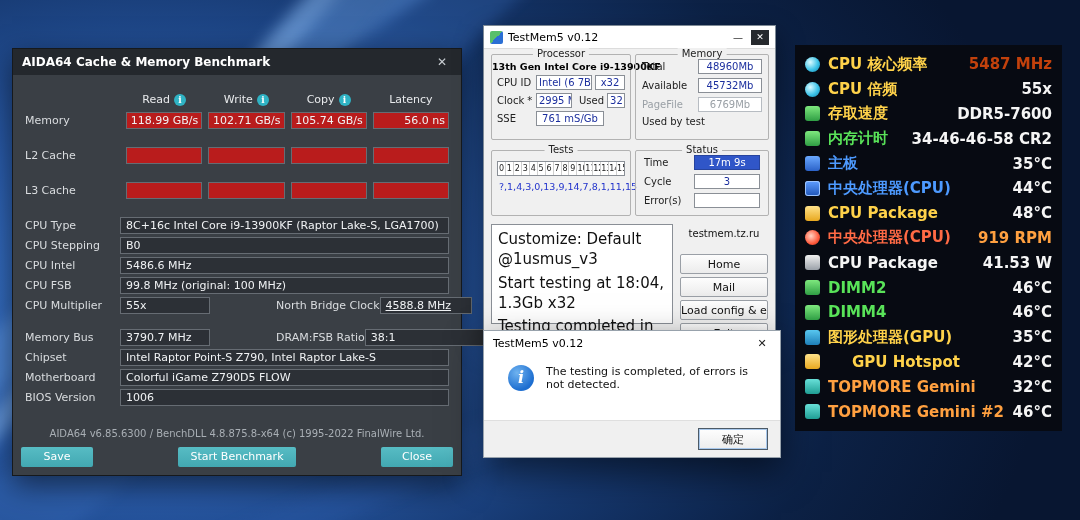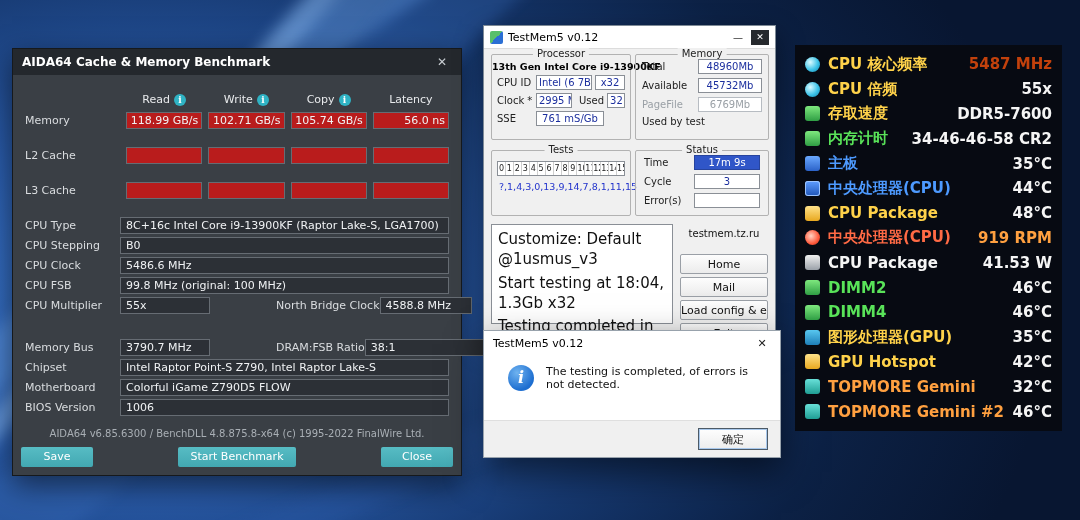--- a/index.html
+++ b/index.html
@@ -23,23 +23,23 @@
   .ii{display:inline-block;width:12px;height:12px;border-radius:50%;background:#2fb3c4;color:#fff;font-size:9px;font-weight:bold;text-align:center;line-height:12px;font-family:"DejaVu Serif","Liberation Serif",serif;}
   .rlabel{color:#d9dcdf;}
   .abox{background:#b91c1c;border:1px solid #666c73;height:15px;line-height:15px;text-align:right;color:#f0f2f4;padding:0 3px;overflow:hidden;white-space:nowrap;}
   .cacherow{margin-bottom:18px;}
   .irow{display:flex;align-items:center;margin-bottom:3px;}
   .irow .rlabel{width:95px;flex:none;}
   .ibox{background:#2c3036;border:1px solid #666c73;height:15px;line-height:15px;color:#f0f2f4;padding:0 5px;text-align:left;overflow:hidden;white-space:nowrap;}
   .iwide{flex:1;}
   .b78{width:78px;flex:none;}
   .lbl2{margin-left:66px;color:#d9dcdf;white-space:nowrap;}
-  .b80r{margin-left:auto;width:80px;flex:none;}
+  .b80r{margin-left:auto;width:80px;flex:none;text-decoration:underline;}
   .b112r{margin-left:auto;width:112px;flex:none;}
-  .gap-top{margin-top:25px;}
+  .gap-top{margin-top:15px;}
   .aida-foot{position:absolute;left:0;right:0;bottom:36px;text-align:center;color:#a9afb5;font-size:10px;}
   .aida-btns{position:absolute;left:8px;right:8px;bottom:8px;display:flex;justify-content:space-between;}
   .tealbtn{background:linear-gradient(180deg,#57bcc4,#42a8b2);color:#fff;font-size:11px;height:20px;line-height:20px;text-align:center;border-radius:2px;padding:0 12px;min-width:48px;}
 
   
   .tm5{position:absolute;left:483px;top:25px;width:291px;height:311px;background:#f0f0f0;border:1px solid #7e8a96;box-shadow:0 10px 26px rgba(0,0,0,.45);font-size:10px;color:#111;}
   .tm5-tb{height:22px;background:#fff;display:flex;align-items:center;padding:0 6px;gap:5px;border-bottom:1px solid #dcdcdc;}
   .tm5-ico{width:13px;height:13px;border-radius:2px;background:linear-gradient(135deg,#58c06a 0 50%,#2b6fd4 50% 100%);flex:none;}
   .tm5-title{flex:1;font-size:11px;color:#000;}
   .tm5-min{width:16px;text-align:center;color:#333;}
@@ -168,21 +168,21 @@
 
     <div class="irow">
       <span class="rlabel">CPU Type</span>
       <span class="ibox iwide">8C+16c Intel Core i9-13900KF  (Raptor Lake-S, LGA1700)</span>
     </div>
     <div class="irow">
       <span class="rlabel">CPU Stepping</span>
       <span class="ibox iwide">B0</span>
     </div>
     <div class="irow">
-      <span class="rlabel">CPU Clock</span>
+      <span class="rlabel">CPU Intel</span>
       <span class="ibox iwide">5486.6 MHz</span>
     </div>
     <div class="irow">
       <span class="rlabel">CPU FSB</span>
       <span class="ibox iwide">99.8 MHz  (original: 100 MHz)</span>
     </div>
     <div class="irow">
       <span class="rlabel">CPU Multiplier</span>
       <span class="ibox b78">55x</span>
       <span class="lbl2">North Bridge Clock</span>
@@ -386,21 +386,21 @@
     <span class="plabel" style="color: rgb(89, 227, 89);">DIMM4</span>
     <span class="pvalue" style="color: rgb(245, 245, 245);">46°C</span>
   </div>
   <div class="prow">
     <span class="pic ic-gpu"></span>
     <span class="plabel" style="color: rgb(255, 210, 74);">图形处理器(GPU)</span>
     <span class="pvalue" style="color: rgb(245, 245, 245);">35°C</span>
   </div>
   <div class="prow">
     <span class="pic ic-temp"></span>
-    <span class="plabel" style="color: rgb(255, 210, 74);">GPU Hotspot</span>
+    <span class="plabel" style="color: rgb(255, 210, 74); margin-left: 24px;">GPU Hotspot</span>
     <span class="pvalue" style="color: rgb(245, 245, 245);">42°C</span>
   </div>
   <div class="prow">
     <span class="pic ic-disk"></span>
     <span class="plabel" style="color: rgb(255, 160, 64);">TOPMORE Gemini</span>
     <span class="pvalue" style="color: rgb(245, 245, 245);">32°C</span>
   </div>
   <div class="prow">
     <span class="pic ic-disk"></span>
     <span class="plabel" style="color: rgb(255, 160, 64);">TOPMORE Gemini #2</span>

